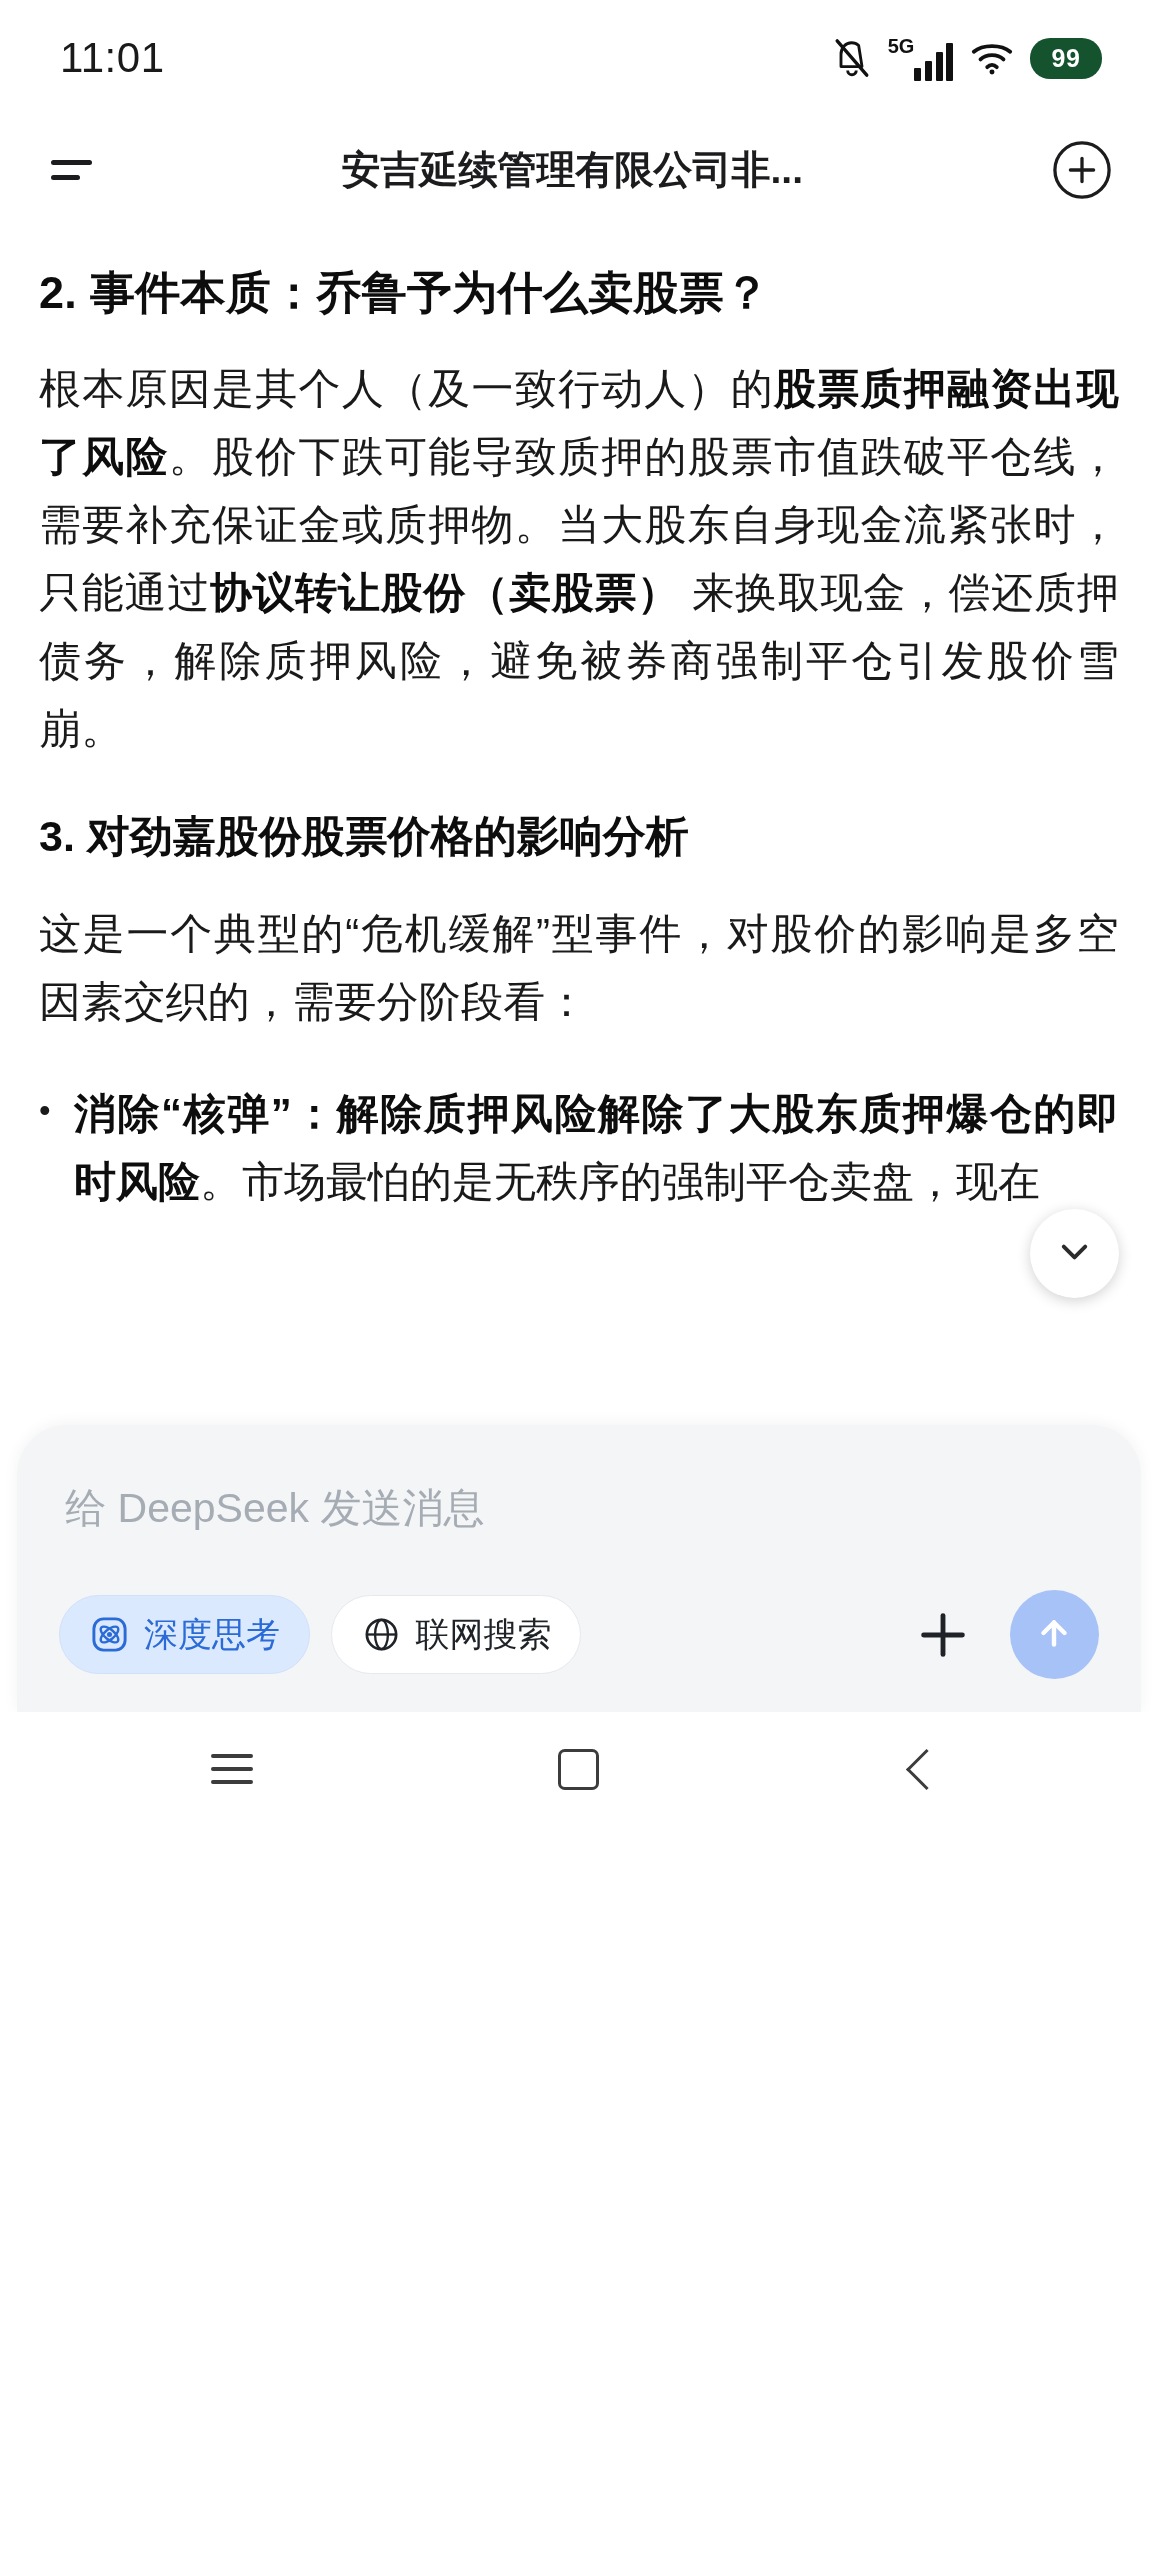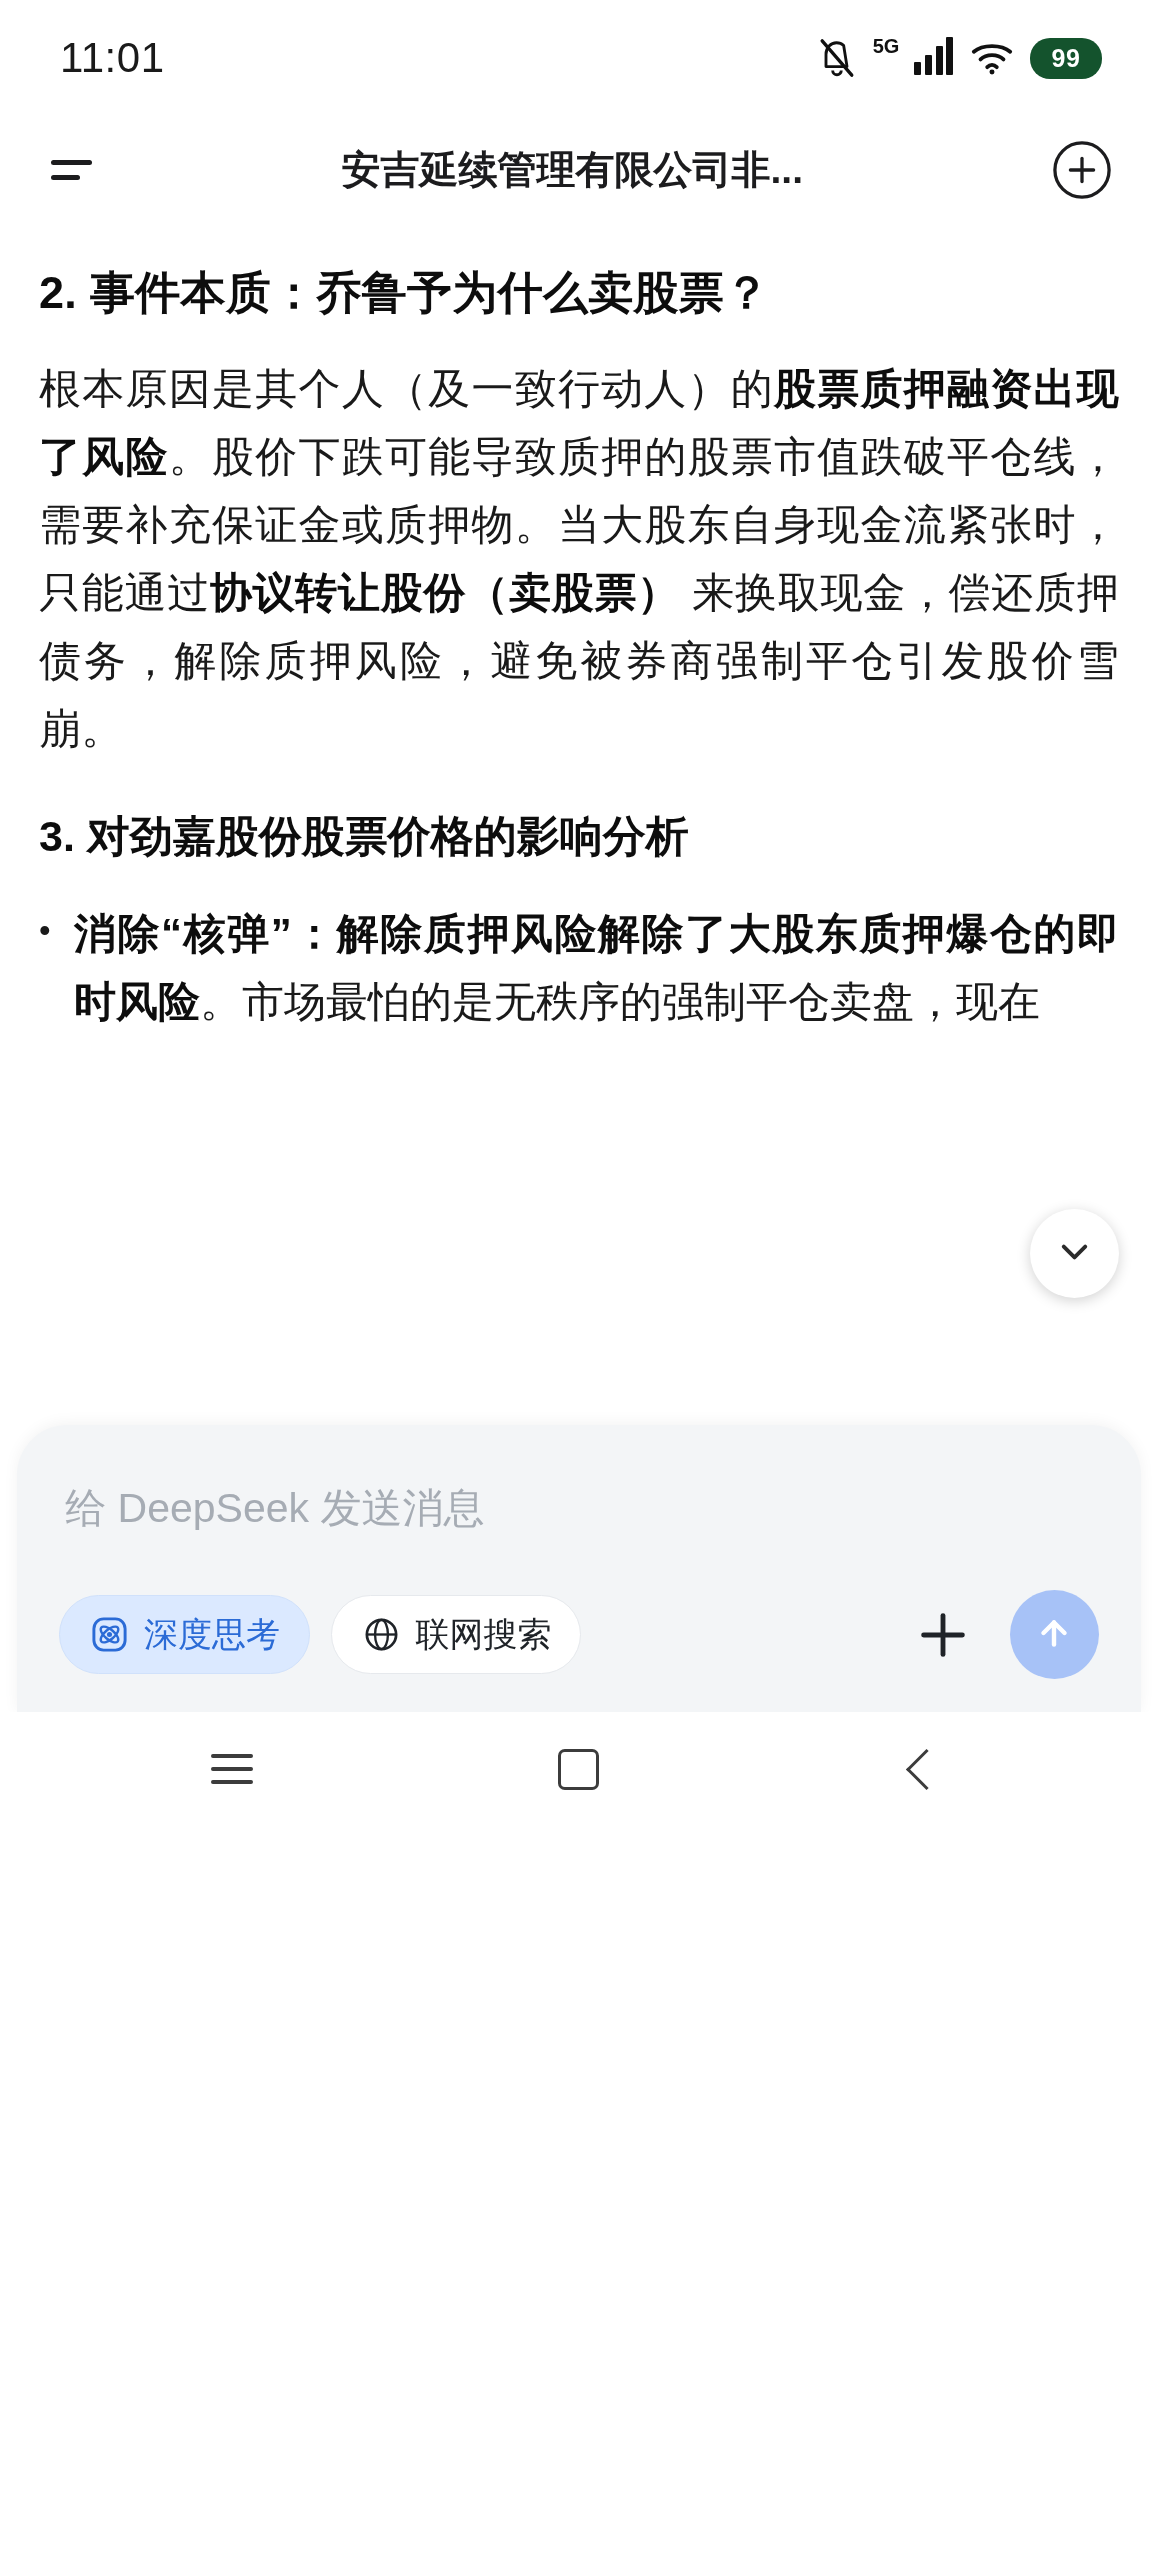--- a/index.html
+++ b/index.html
@@ -35,21 +35,21 @@
     letter-spacing: 0.5px;
     font-weight: 400;
   }
   .status-icons {
     display: flex;
     align-items: center;
     gap: 16.4px;
   }
   .icon-mute { width: 39px; height: 42px; position: relative; }
   .icon-mute svg { display:block; }
-  .sig-wrap { display: flex; gap: 15px; }
+  .sig-wrap { display: flex; align-items: flex-end; gap: 0; }
   .fiveg {
     font-size: 20px;
     font-weight: 700;
     color: #111;
     line-height: 1;
     margin-bottom: 25px;
   }
   .bars { display: flex; align-items: flex-end; gap: 3.9px; height: 39px; }
   .bars i { width: 6.8px; background: #111; display:block; border-radius: 1px; }
   .bars i:nth-child(1) { height: 12.5px; }
@@ -297,20 +297,21 @@
 
   <div class="content">
     <div class="h2">2. 事件本质：乔鲁予为什么卖股票？</div>
 
     <div class="para">
       <span>根本原因是其个人（及一致行动人）的</span><b>股票质押融资出现了风险</b><span>。股价下跌可能导致质押的股票市值跌破平仓线，需要补充保证金或质押物。当大股东自身现金流紧张时，只能通过</span><b>协议转让股份（卖股票）</b><span> 来换取现金，偿还质押债务，解除质押风险，避免被券商强制平仓引发股价雪崩。</span>
     </div>
 
     <div class="h3">3. 对劲嘉股份股票价格的影响分析</div>
 
+    <div class="para">这是一个典型的“危机缓解”型事件，对股价的影响是多空因素交织的，需要分阶段看：</div>
 
 
     <div class="bullet">
       <span class="dot">•</span>
       <span class="btext"><b>消除“核弹”：解除质押风险</b><b>解除了大股东质押爆仓的即时风险</b><span>。市场最怕的是无秩序的强制平仓卖盘，现在</span></span>
     </div>
 
     <div class="scroll-fab">
       <span>
         <svg width="41" height="41" viewBox="0 0 42 42">

